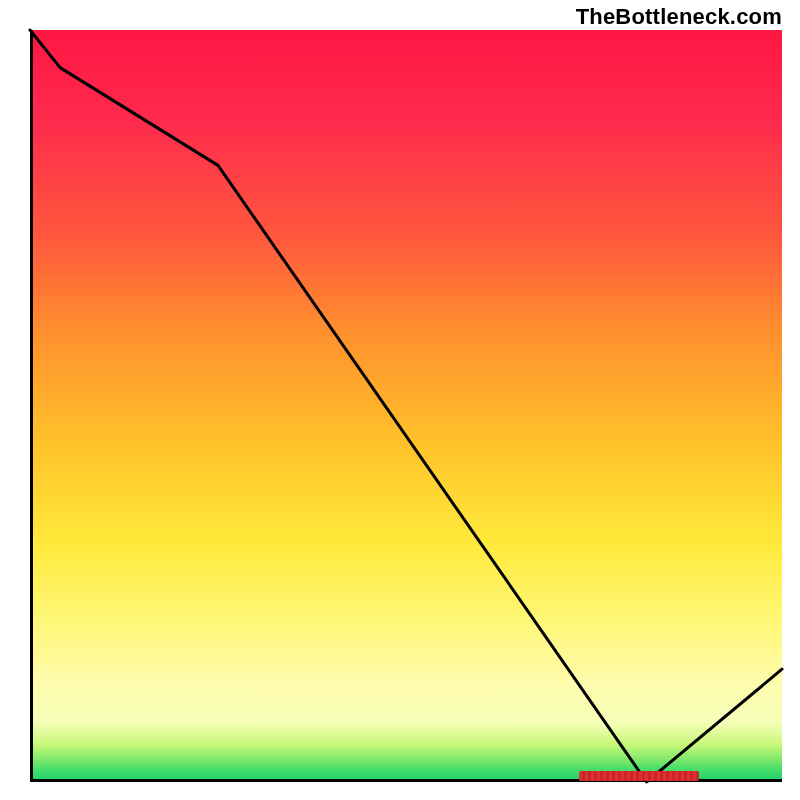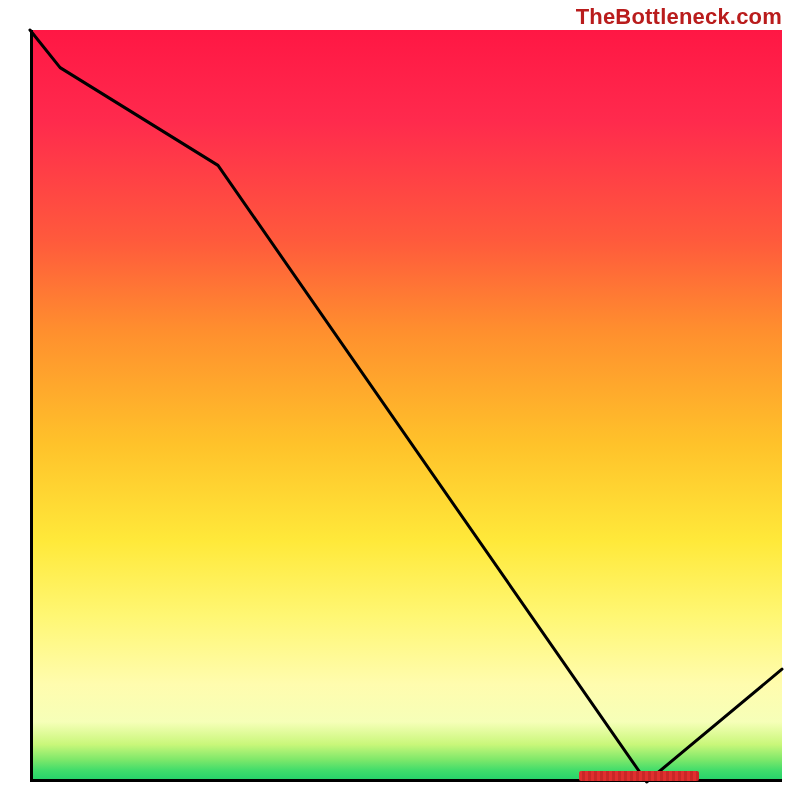--- a/index.html
+++ b/index.html
@@ -15,21 +15,21 @@
     position: relative;
     width: 800px;
     height: 800px;
   }
   .watermark {
     position: absolute;
     top: 4px;
     right: 18px;
     font-size: 22px;
     font-weight: 600;
-    color: #b91c1c;
+    color: #000000;
     letter-spacing: 0.2px;
     z-index: 10;
   }
   .plot-outer {
     position: absolute;
     left: 30px;
     top: 30px;
     width: 752px;
     height: 752px;
     box-sizing: border-box;

